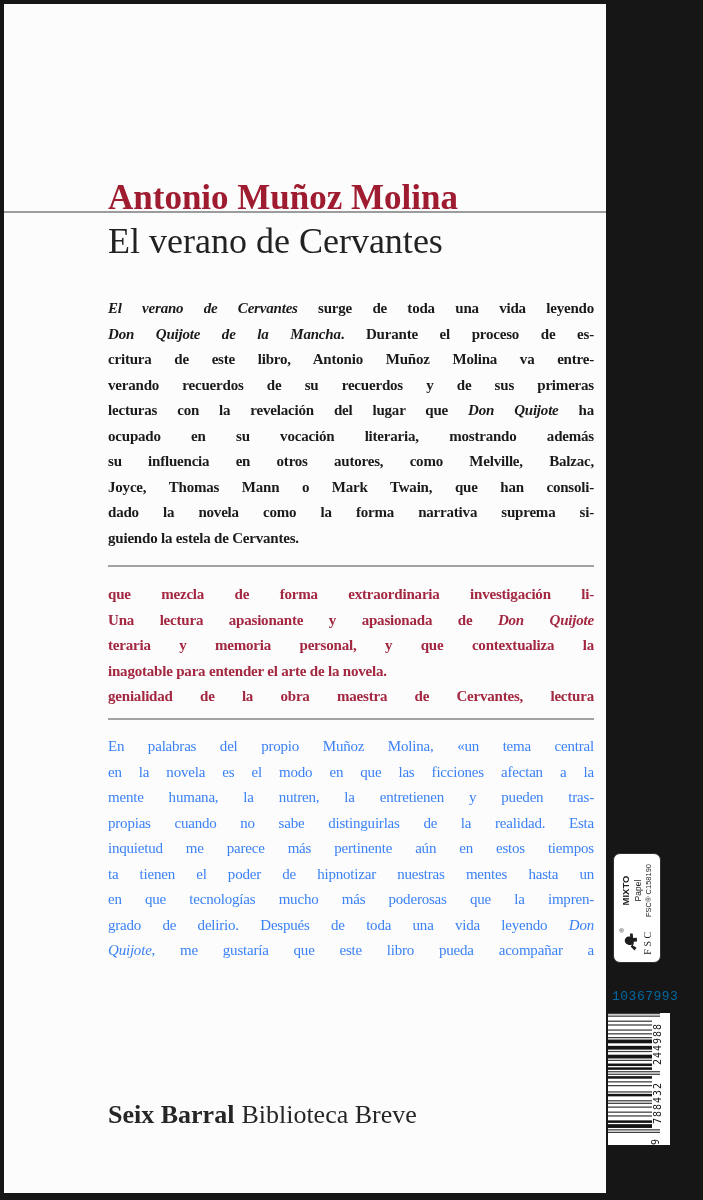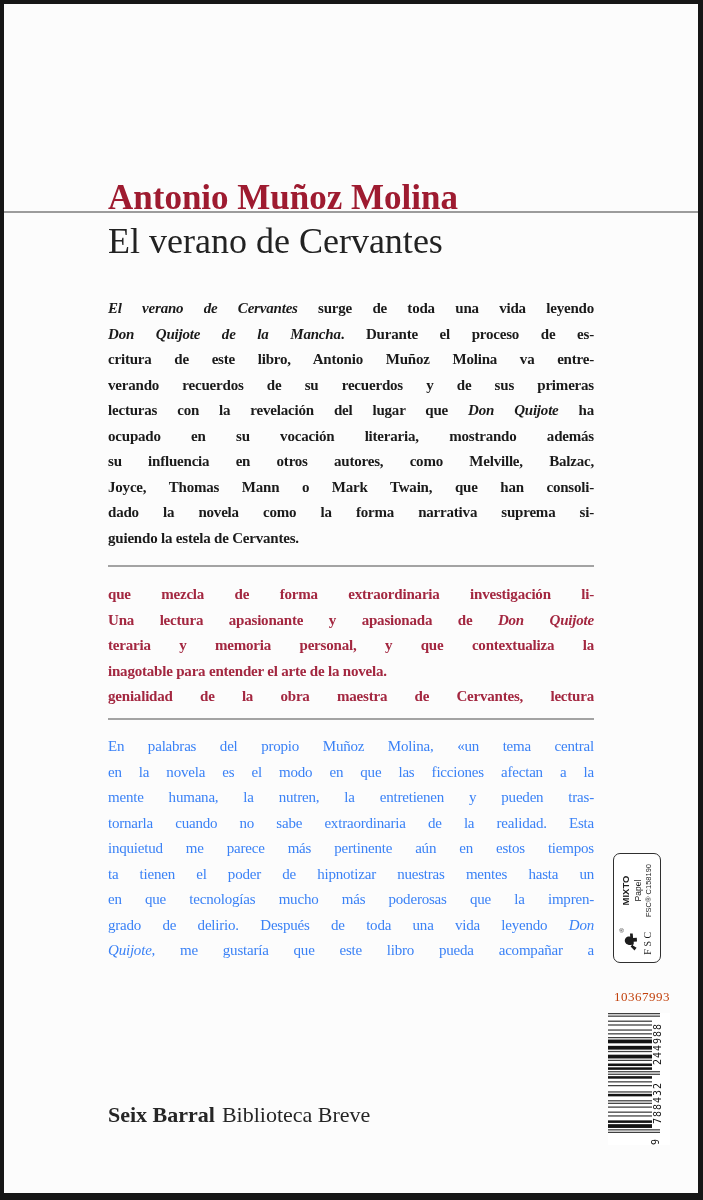--- a/index.html
+++ b/index.html
@@ -2,21 +2,21 @@
 <html><head>
 <meta charset="utf-8">
 <style>
   html,body { margin:0; padding:0; }
   body {
     width:703px; height:1200px; position:relative; overflow:hidden;
     background:#161616;
     font-family:"Liberation Serif", serif;
   }
   .page {
-    position:absolute; left:4px; top:4px; width:694px; height:1189px;
+    position:absolute; left:4px; top:4px; width:602px; height:1189px;
     background:#fcfcfc;
   }
   
   .hairline-full {
     position:absolute; left:0; top:207px; width:100%; height:2px;
     background:#9c9c9c;
   }
   .author {
     position:absolute; left:104px; top:176px; font-size:35px; line-height:35px;
     font-weight:bold; color:#9e1b30; white-space:nowrap;
@@ -49,39 +49,39 @@
   .fsc-logo { position:relative; width:30px; text-align:center; color:#1d1d1d; }
   .fsc-reg { position:absolute; top:-3px; right:1px; font-size:6px; font-family:"Liberation Sans",sans-serif; }
   .fsc-word { font-size:10px; letter-spacing:2.5px; margin-top:-1px; color:#1d1d1d; }
   .fsc-text { flex:1; text-align:center; line-height:1.3; color:#1d1d1d; font-family:"Liberation Sans",sans-serif; }
   .fsc-l1 { font-size:9.5px; font-weight:bold; }
   .fsc-l2 { font-size:8.5px; }
   .fsc-l3 { font-size:7.5px; white-space:nowrap; }
 
   .product-code {
     position:absolute; left:608px; top:985px; width:60px; text-align:center;
-    font-size:13px; letter-spacing:0.5px; color:#c2410c;
+    font-size:13px; letter-spacing:0.5px; color:#0369a1;font-family:Liberation Mono, monospace;
   }
 
   
   .barcode {
     position:absolute; left:604px; top:1009px; width:132px; height:62px;
     transform-origin:0 0; transform:rotate(-90deg) translateX(-132px);
     background:#fff;
   }
   .bc-digit, .bc-group {
     position:absolute; font-family:"DejaVu Sans Mono", monospace;
     font-size:10px; color:#111;
   }
   .bc9 { left:0; top:42px; }
   .bcL { left:15px; top:44px; width:54px; text-align:center; letter-spacing:1px; }
   .bcR { left:75px; top:44px; width:52px; text-align:center; letter-spacing:1px; }
 
   .publisher {
-    position:absolute; left:104px; top:1097px; font-size:22px; line-height:28px;
+    position:absolute; left:104px; top:1097px; font-size:26px; line-height:28px;
     color:#262626; white-space:nowrap;
   }
   .publisher .name { font-weight:bold; }
   .publisher .collection { margin-left:7px; font-weight:normal; }
 </style>
 </head>
 <body>
 
 <div class="page">
 
@@ -112,21 +112,21 @@
       <div class="ln last"><span>inagotable para entender el arte de la novela.</span></div>
       <div class="ln"><span>genialidad de la obra maestra de Cervantes, lectura</span></div>
     </div>
 
   <div class="rule" id="rule2"></div>
 
   <div class="col p3">
       <div class="ln"><span>En palabras del propio Muñoz Molina, «un tema central</span></div>
       <div class="ln"><span>en la novela es el modo en que las ficciones afectan a la</span></div>
       <div class="ln"><span>mente humana, la nutren, la entretienen y pueden tras-</span></div>
-      <div class="ln"><span>tornarla cuando no sabe extraordinaria de la realidad. Esta</span></div>
+      <div class="ln"><span>propias cuando no sabe distinguirlas de la realidad. Esta</span></div>
       <div class="ln"><span>inquietud me parece más pertinente aún en estos tiempos</span></div>
       <div class="ln"><span>ta tienen el poder de hipnotizar nuestras mentes hasta un</span></div>
       <div class="ln"><span>en que tecnologías mucho más poderosas que la impren-</span></div>
       <div class="ln"><span>grado de delirio. Después de toda una vida leyendo </span><span class="it">Don</span></div>
       <div class="ln"><span class="it">Quijote</span><span>, me gustaría que este libro pueda acompañar a</span></div>
     </div>
 
   <div class="fsc">
     <div class="fsc-logo">
       <span class="fsc-reg">®</span>

